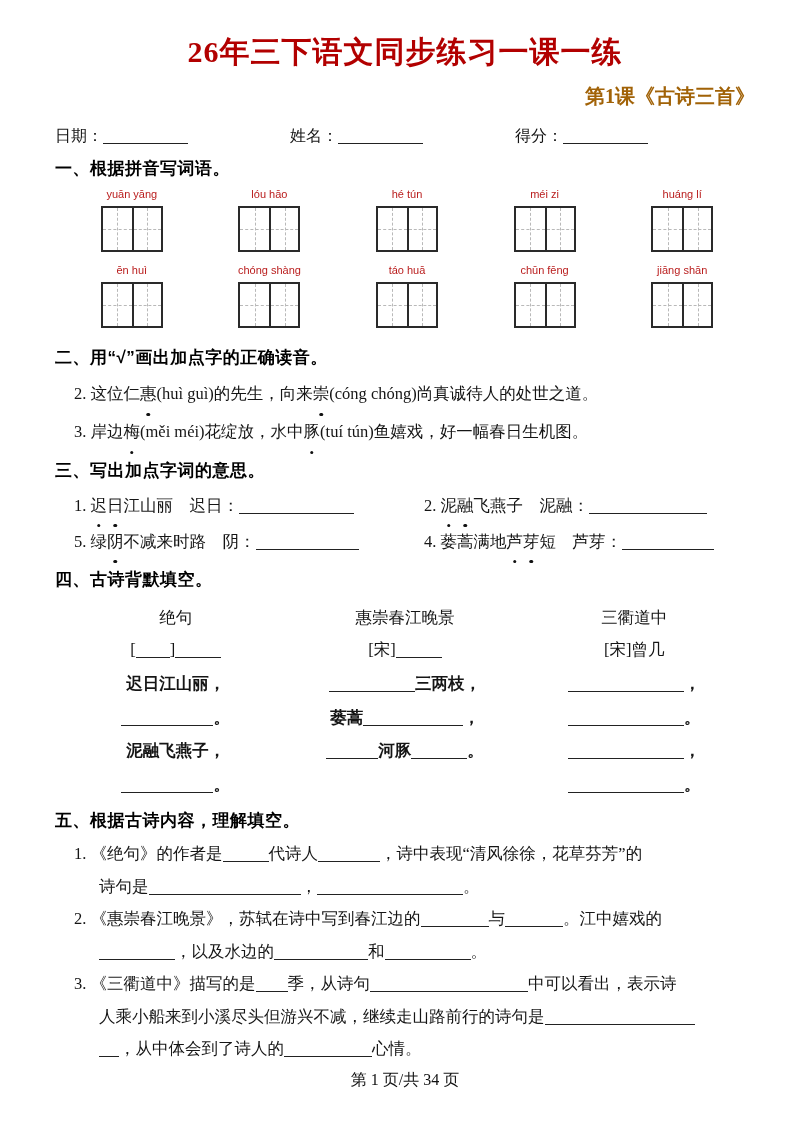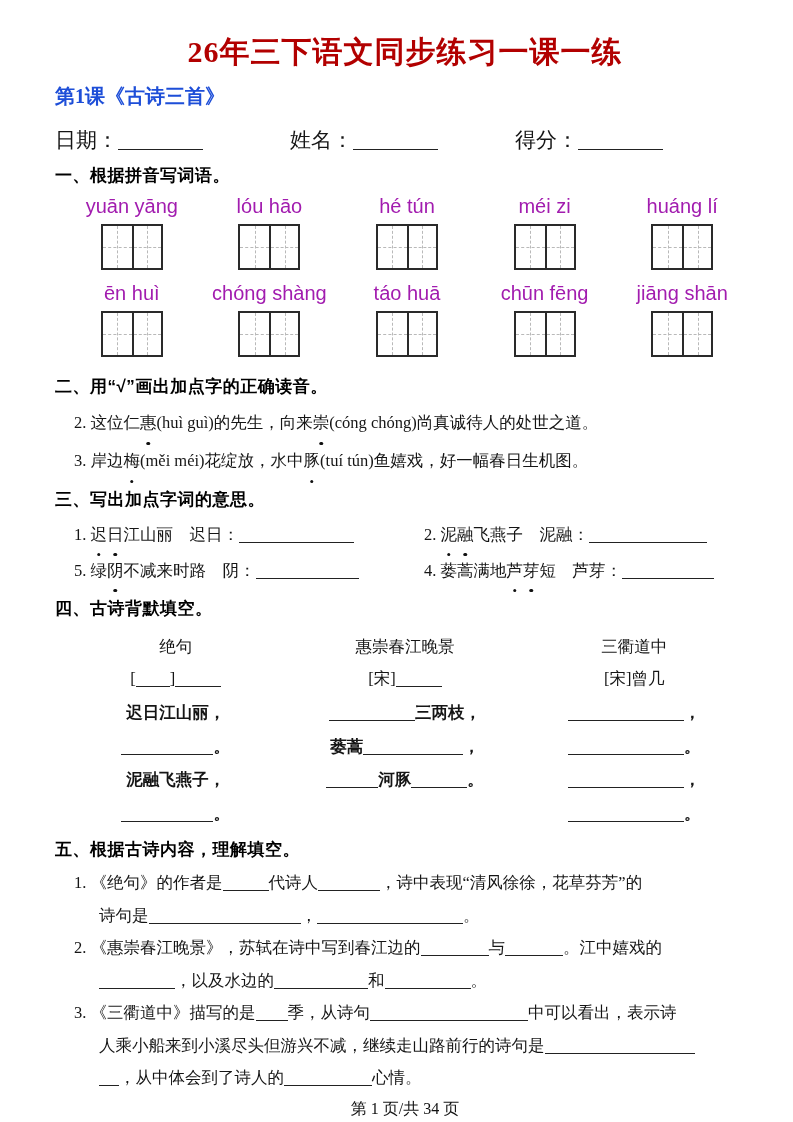--- a/index.html
+++ b/index.html
@@ -7,33 +7,33 @@
   .page {
     width:793px; height:1120px; margin:0 auto; background:#fff;
     padding:26px 38px 0 55px; overflow:hidden; position:relative;
     font-family:"Liberation Serif", serif; color:#151515;
   }
   .title {
     text-align:center; font-size:30px; font-weight:bold; color:#b20000;
     font-family:"Liberation Serif", serif; letter-spacing:1px; margin:6px 0 10px 0;
   }
   .subtitle {
-    text-align:left; font-size:20px; font-weight:bold; color:#1d4ed8; margin-bottom:16px;
-  }
-  .info-row { display:flex; font-size:21px; margin-bottom:10px; }
+    text-align:right; font-size:20px; font-weight:bold; color:#a16207; margin-bottom:16px;
+  }
+  .info-row { display:flex; font-size:16px; margin-bottom:10px; }
   .info-field { width:235px; white-space:nowrap; }
   .info-field:nth-child(2) { width:225px; }
   .sec-heading {
     font-weight:bold; font-size:17px; color:#000; margin:8px 0 6px 0;
     font-family:"Liberation Sans", sans-serif; letter-spacing:0.5px;
   }
   
   .py-row { display:flex; justify-content:space-between; padding:2px 4px 0 8px; }
   .py-col { flex:1 1 0; display:flex; flex-direction:column; align-items:center; }
-  .py-label { font-family:"Liberation Sans", sans-serif; font-size:20px; color:#a21caf; margin-bottom:6px; white-space:nowrap; }
+  .py-label { font-family:"Liberation Sans", sans-serif; font-size:11px; color:#b91c1c; margin-bottom:6px; white-space:nowrap; }
   .tzg { display:inline-flex; border:2px solid #2a2a2a; background:#fff; margin-bottom:10px; }
   .tzg-cell { width:29px; height:42px; position:relative; }
   .tzg-cell + .tzg-cell { border-left:2px solid #2a2a2a; }
   .tzg-cell::before { content:""; position:absolute; left:0; right:0; top:50%; border-top:1px dashed #b9b9b9; }
   .tzg-cell::after  { content:""; position:absolute; top:0; bottom:0; left:50%; border-left:1px dashed #b9b9b9; }
   
   .q-line { font-size:16.5px; line-height:38px; padding-left:19px; white-space:nowrap; }
   .s3-row { display:flex; font-size:16.5px; line-height:36px; white-space:nowrap; }
   .s3-item { padding-left:19px; }
   .s3-row .s3-item:first-child { width:350px; }

